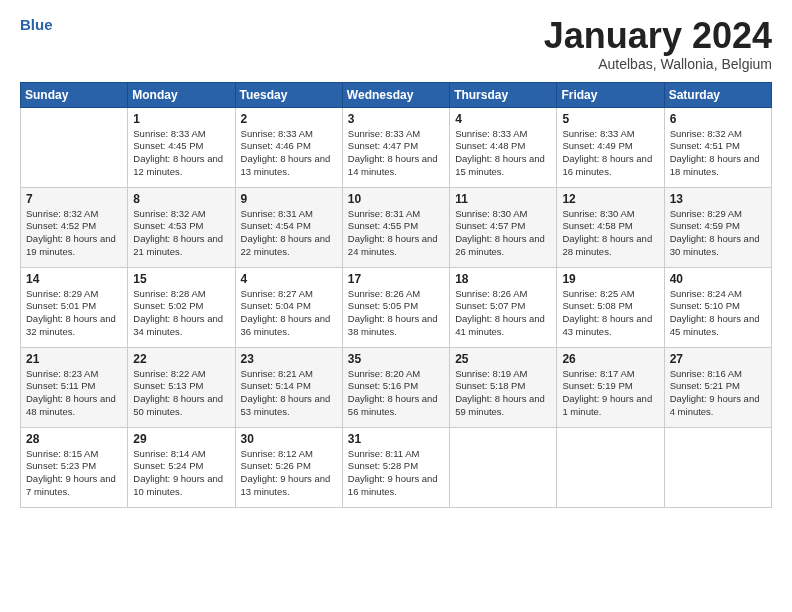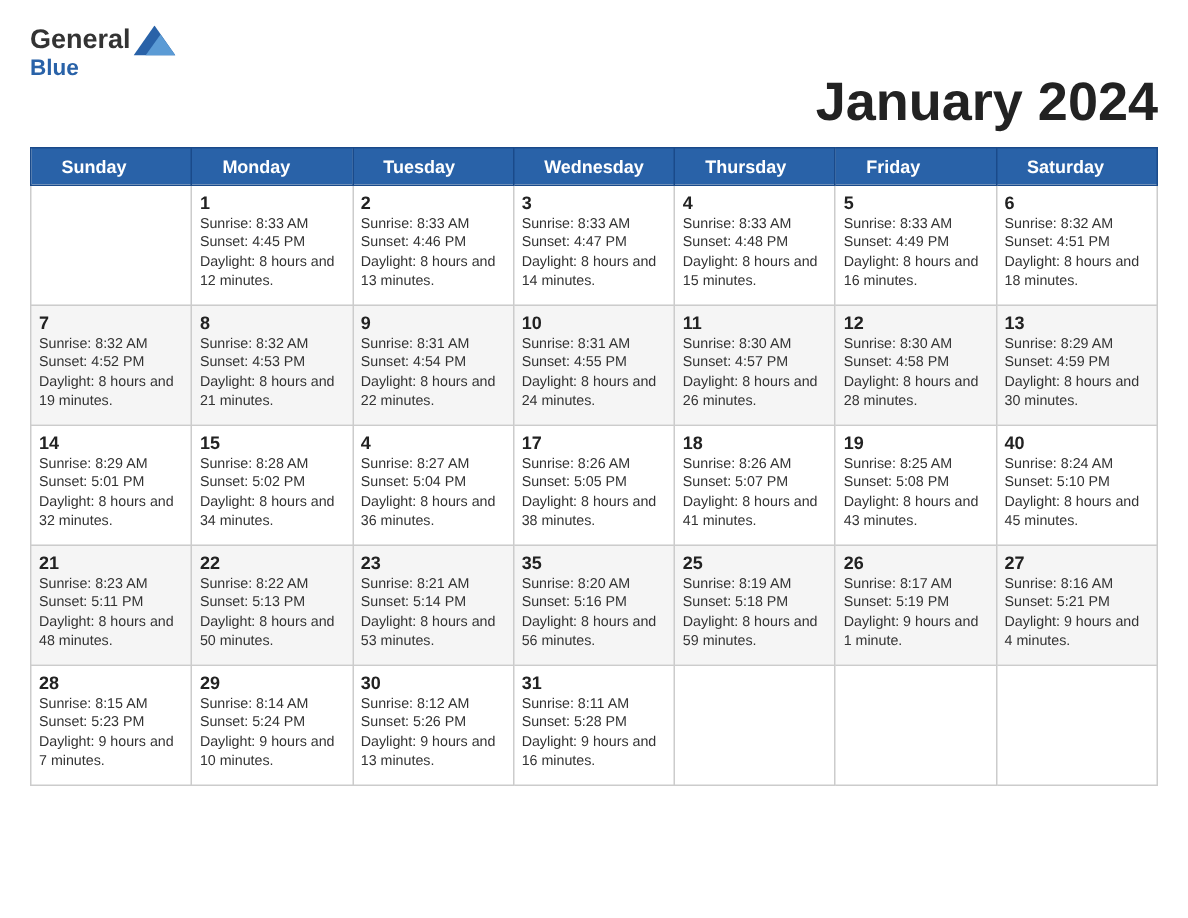--- a/index.html
+++ b/index.html
@@ -40,21 +40,20 @@
       font-weight: bold;
       color: #2962a8;
     }
     .logo-icon {
       width: 28px;
       height: 20px;
       margin-left: 2px;
     }
     .title-section {
       text-align: right;
-      margin-top: 32px;
     }
     .month-title {
       font-size: 36px;
       font-weight: bold;
       color: #222;
       line-height: 1.1;
     }
     .subtitle {
       font-size: 14px;
       color: #444;
@@ -62,21 +61,21 @@
     .calendar {
       width: 100%;
       border-collapse: collapse;
       font-size: 10.5px;
     }
     .calendar thead tr th {
       background: #2962a8;
       color: #fff;
       font-size: 12px;
       font-weight: bold;
-      padding: 5px 20px;
+      padding: 5px 4px;
       text-align: left;
       border: 1px solid #1a4a8a;
     }
     .calendar tbody tr td {
       border: 1px solid #ccc;
       vertical-align: top;
       padding: 4px 5px;
       width: calc(100% / 7);
       min-height: 70px;
       height: 80px;
@@ -102,31 +101,25 @@
     tbody tr:nth-child(even) td {
       background: #f5f5f5;
     }
   </style>
 </head>
 <body>
 
 <div class="page">
   <div class="header">
     <div class="logo">
-      <div class="logo-text">
-        <span class="logo-general">General</span>
-        <svg class="logo-icon" viewBox="0 0 28 20" xmlns="http://www.w3.org/2000/svg">
-          <polygon points="0,20 14,0 28,20" fill="#2962a8"></polygon>
-          <polygon points="8,20 18,6 28,20" fill="#5b9bd5"></polygon>
-        </svg>
-      </div>
       <span class="logo-blue">Blue</span>
     </div>
     <div class="title-section">
       <div class="month-title">January 2024</div>
+      <div class="subtitle">Autelbas, Wallonia, Belgium</div>
     </div>
   </div>
 
   <table class="calendar">
     <thead>
       <tr>
         <th>Sunday</th>
         <th>Monday</th>
         <th>Tuesday</th>
         <th>Wednesday</th>

